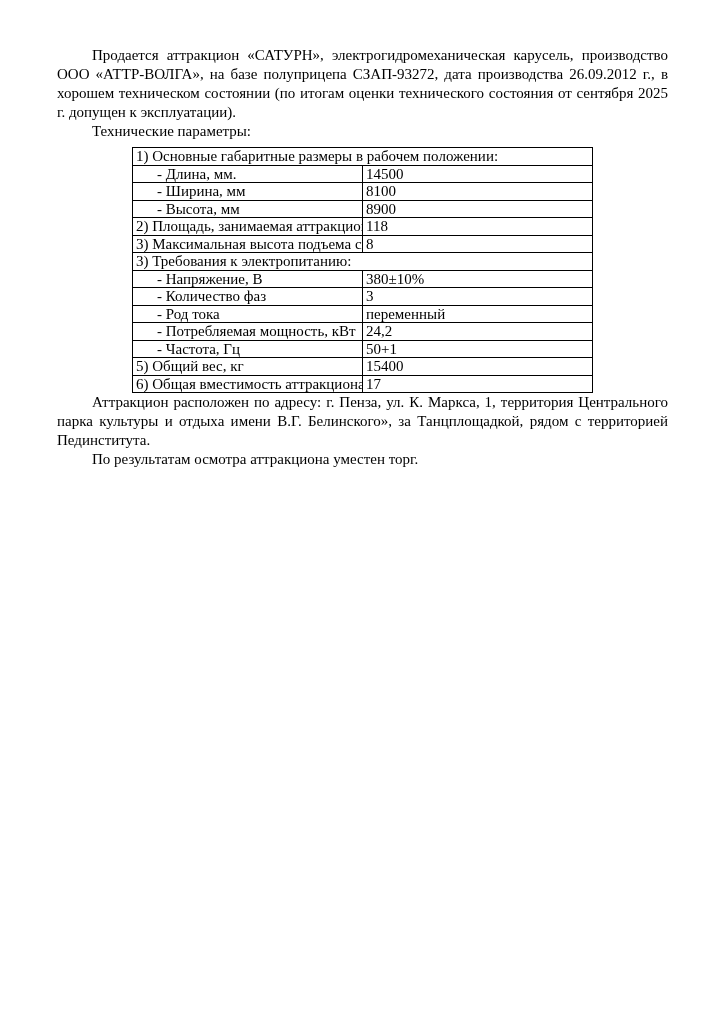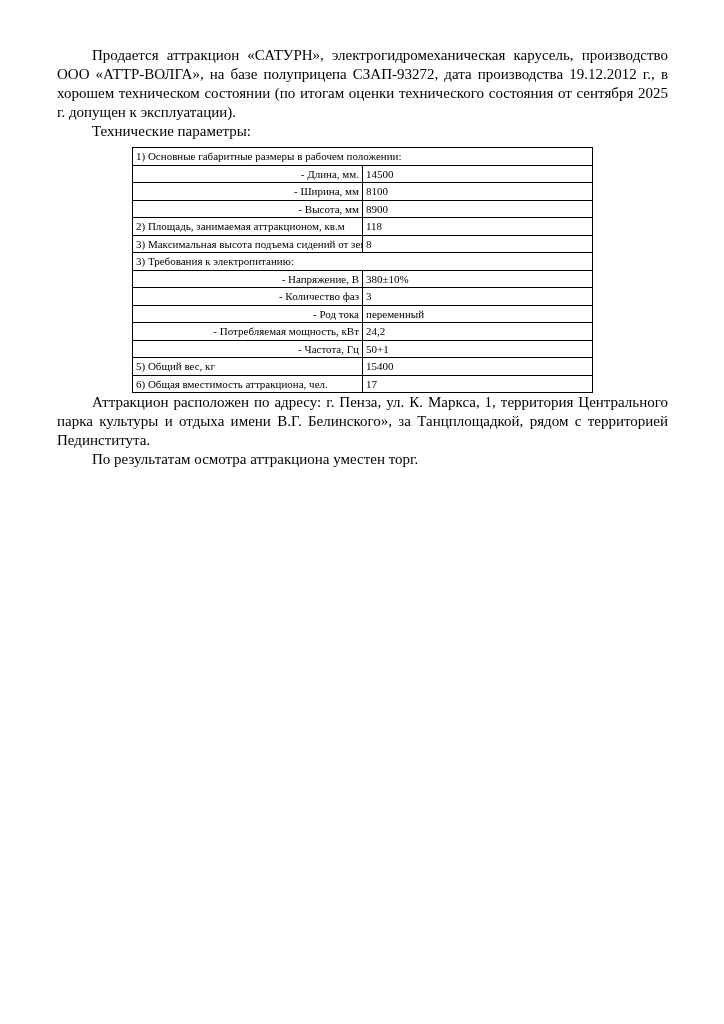--- a/index.html
+++ b/index.html
@@ -30,40 +30,40 @@
     border-collapse: collapse;
     margin: 6px auto 0 auto;
     width: 461px;
     table-layout: fixed;
   }
   table.params td {
     border: 1px solid #000000;
     padding: 0 3px;
     height: 16.5px;
     line-height: 16.5px;
-    font-size: 11px;
+    font-size: 15px;
     vertical-align: middle;
     overflow: hidden;
     white-space: nowrap;
   }
   table.params td.label-cell { width: 368px; }
   table.params td.value-cell {
     width: 87px;
   }
-  table.params td.sub { padding-left: 24px; text-align: right; }
+  table.params td.sub { padding-left: 24px; }
   table.params td.section { padding-left: 3px; }
   .after-table { margin-top: 20px; }
   .contact div { margin: 0; }
 </style>
 </head>
 <body>
 
 <div class="page">
 
-  <p class="para indent justify">Продается аттракцион «САТУРН», электрогидромеханическая карусель, производство ООО «АТТР-ВОЛГА», на базе полуприцепа СЗАП-93272, дата производства 19.12.2012 г., в хорошем техническом состоянии (по итогам оценки технического состояния от сентября 2025 г. допущен к эксплуатации).</p>
+  <p class="para indent justify">Продается аттракцион «САТУРН», электрогидромеханическая карусель, производство ООО «АТТР-ВОЛГА», на базе полуприцепа СЗАП-93272, дата производства 26.09.2012 г., в хорошем техническом состоянии (по итогам оценки технического состояния от сентября 2025 г. допущен к эксплуатации).</p>
 
   <p class="para indent">Технические параметры:</p>
 
   <table class="params">
     <tbody>
         <tr>
           <td colspan="2" class="label-cell section">1) Основные габаритные размеры в рабочем положении:</td>
         </tr>
         <tr>
           <td class="label-cell sub">- Длина, мм.</td>

